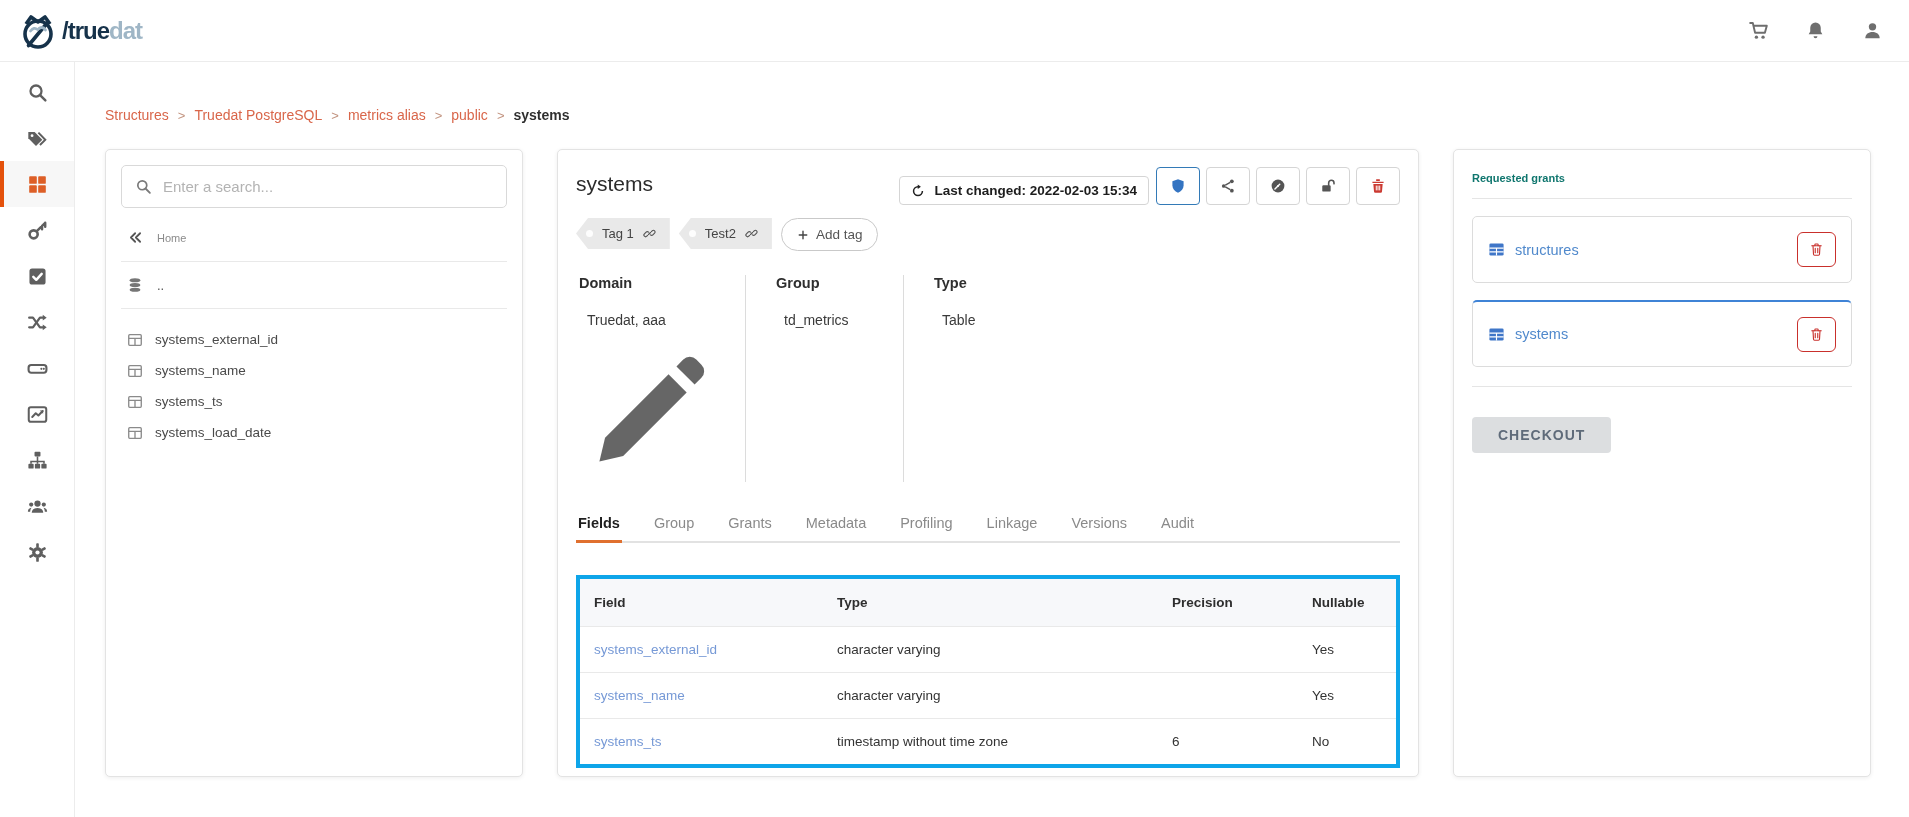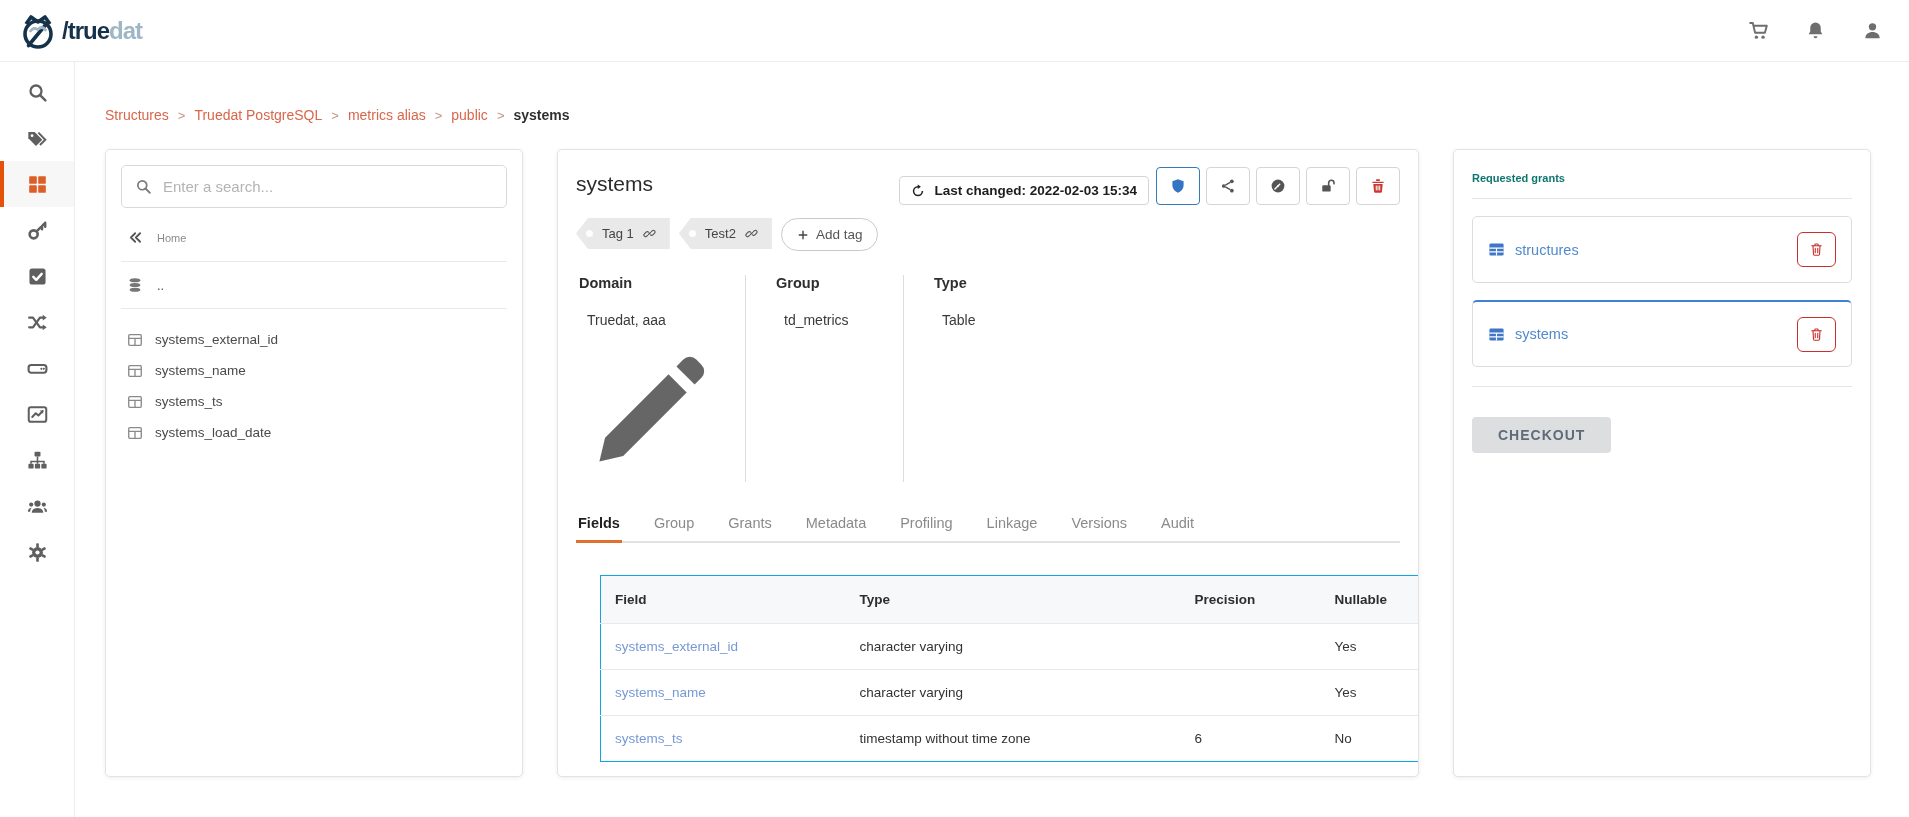--- a/index.html
+++ b/index.html
@@ -97,21 +97,21 @@
   .meta-label { font-size:14.5px; font-weight:bold; color:#2e2e2e; }
   .meta-value { margin-top:21px; padding-left:8px; font-size:14px; color:#3a3a3a; white-space:nowrap; }
   .meta-edit { margin-top:13px; margin-left:18px; width:15px; height:15px; color:#666; cursor:pointer; }
 
   .tabs { display:flex; margin-top:24px; border-bottom:2px solid #e2e2e2; }
   .tab { font-size:14.5px; color:#8a8a8a; padding:9px 2px; margin-right:30px;
     cursor:pointer; border-bottom:3px solid transparent; margin-bottom:-2px; }
   .tab.active { color:#1f1f1f; font-weight:bold; border-bottom-color:#e0702f; }
 
   .fields-table { margin-top:32px; width:100%; border-collapse:collapse;
-    border:1px solid #0ea5e9; table-layout:fixed;margin-left:24px; }
+    border:4px solid #0ea5e9; table-layout:fixed; }
   .fields-table th { background:#f7f8fa; text-align:left; font-size:13.5px; color:#2e2e2e;
     padding:16px 14px; font-weight:bold; }
   .fields-table td { font-size:13.5px; color:#333; padding:15px 14px;
     border-top:1px solid #e9e9e9; }
   .fields-table .col-field { width:245px; } .fields-table .col-type { width:335px; }
   .fields-table .col-prec { width:140px; }
   .cell-link { color:#7699d6; cursor:pointer; }
 
   
   .grants { width:418px; flex:none; padding:16px 18px; }

